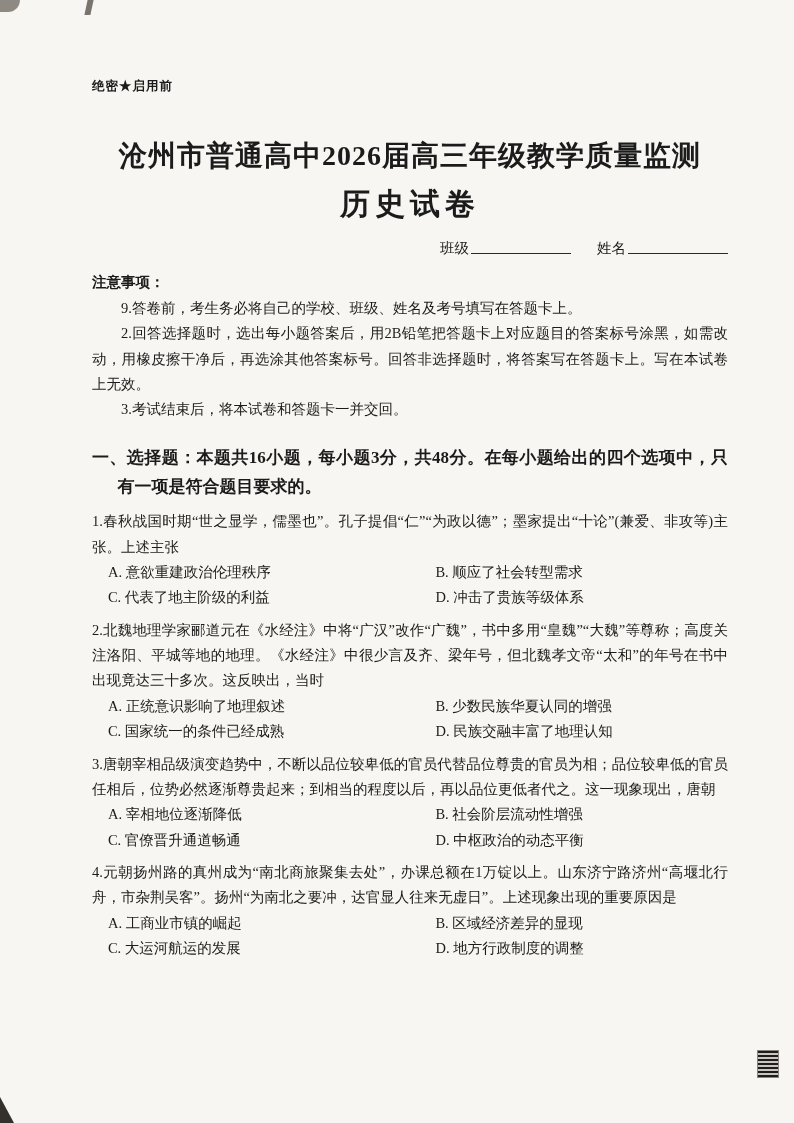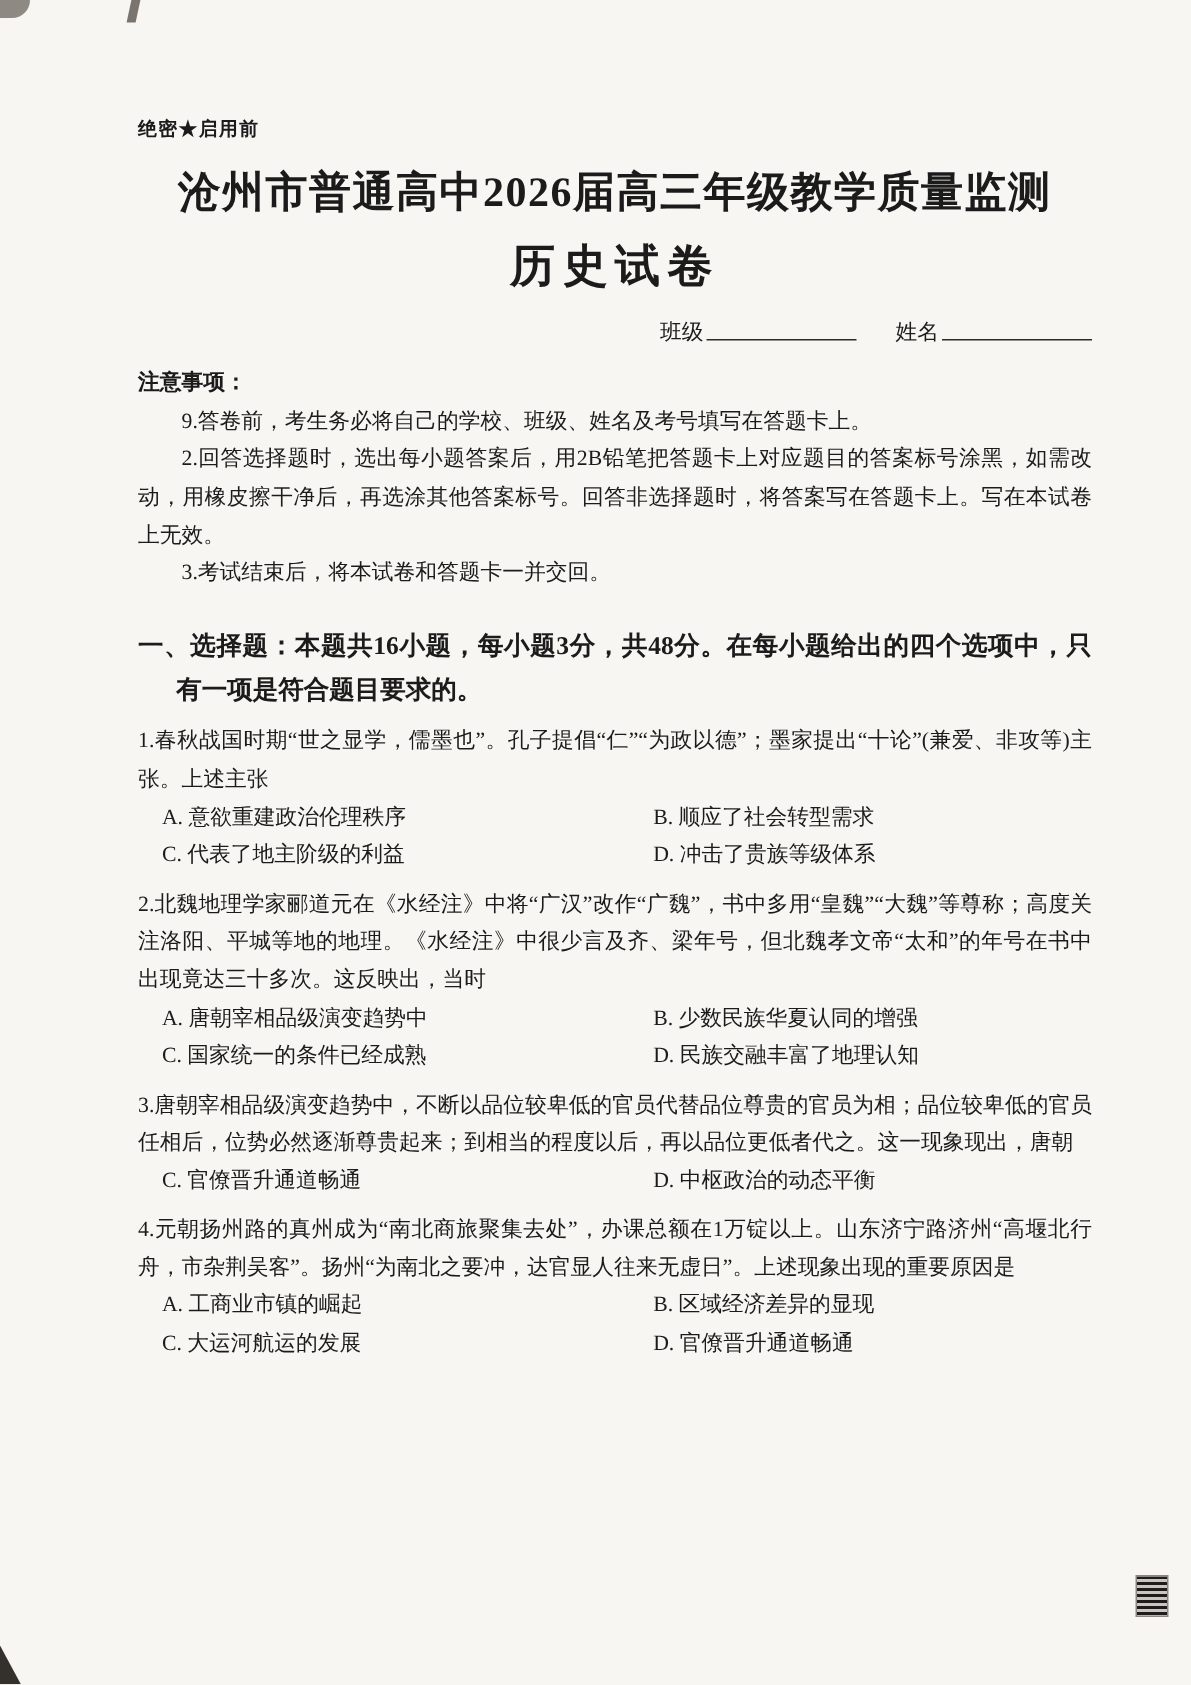--- a/index.html
+++ b/index.html
@@ -13,21 +13,21 @@
     overflow:hidden;
   }
   .page {
     position:absolute; inset:0;
     padding:78px 66px 0 92px;
   }
   .classification {
     font-size:12.5px; font-weight:700; letter-spacing:1px;
   }
   .title {
-    margin-top:16px;
+    margin-top:43px;
     text-align:center;
     font-size:28px; font-weight:700; letter-spacing:1px;
     line-height:1.3;
   }
   .subtitle {
     margin-top:10px;
     text-align:center;
     font-size:30px; font-weight:700; letter-spacing:5px;
   }
   .fill-row {
@@ -118,46 +118,50 @@
     </div>
     <div class="opt-row">
       <span class="opt-left">C. 代表了地主阶级的利益</span>
       <span class="opt-right">D. 冲击了贵族等级体系</span>
     </div>
   </div>
 
   <div class="question">
     <p class="stem">2.北魏地理学家郦道元在《水经注》中将“广汉”改作“广魏”，书中多用“皇魏”“大魏”等尊称；高度关注洛阳、平城等地的地理。《水经注》中很少言及齐、梁年号，但北魏孝文帝“太和”的年号在书中出现竟达三十多次。这反映出，当时</p>
     <div class="opt-row">
-      <span class="opt-left">A. 唐朝宰相品级演变趋势中</span>
+      <span class="opt-left">A. 正统意识影响了地理叙述</span>
       <span class="opt-right">B. 少数民族华夏认同的增强</span>
     </div>
     <div class="opt-row">
       <span class="opt-left">C. 国家统一的条件已经成熟</span>
       <span class="opt-right">D. 民族交融丰富了地理认知</span>
     </div>
   </div>
 
   <div class="question">
     <p class="stem">3.唐朝宰相品级演变趋势中，不断以品位较卑低的官员代替品位尊贵的官员为相；品位较卑低的官员任相后，位势必然逐渐尊贵起来；到相当的程度以后，再以品位更低者代之。这一现象现出，唐朝</p>
+    <div class="opt-row">
+      <span class="opt-left">A. 宰相地位逐渐降低</span>
+      <span class="opt-right">B. 社会阶层流动性增强</span>
+    </div>
     <div class="opt-row">
       <span class="opt-left">C. 官僚晋升通道畅通</span>
       <span class="opt-right">D. 中枢政治的动态平衡</span>
     </div>
   </div>
 
   <div class="question">
     <p class="stem">4.元朝扬州路的真州成为“南北商旅聚集去处”，办课总额在1万锭以上。山东济宁路济州“高堰北行舟，市杂荆吴客”。扬州“为南北之要冲，达官显人往来无虚日”。上述现象出现的重要原因是</p>
     <div class="opt-row">
       <span class="opt-left">A. 工商业市镇的崛起</span>
       <span class="opt-right">B. 区域经济差异的显现</span>
     </div>
     <div class="opt-row">
       <span class="opt-left">C. 大运河航运的发展</span>
-      <span class="opt-right">D. 官僚晋升通道畅通</span>
+      <span class="opt-right">D. 地方行政制度的调整</span>
     </div>
   </div>
 
 
 </div>
 
 <div class="artifact corner-tl"></div>
 <div class="artifact tick-top"></div>
 <div class="artifact corner-bl"></div>
 <div class="artifact barcode"></div>

